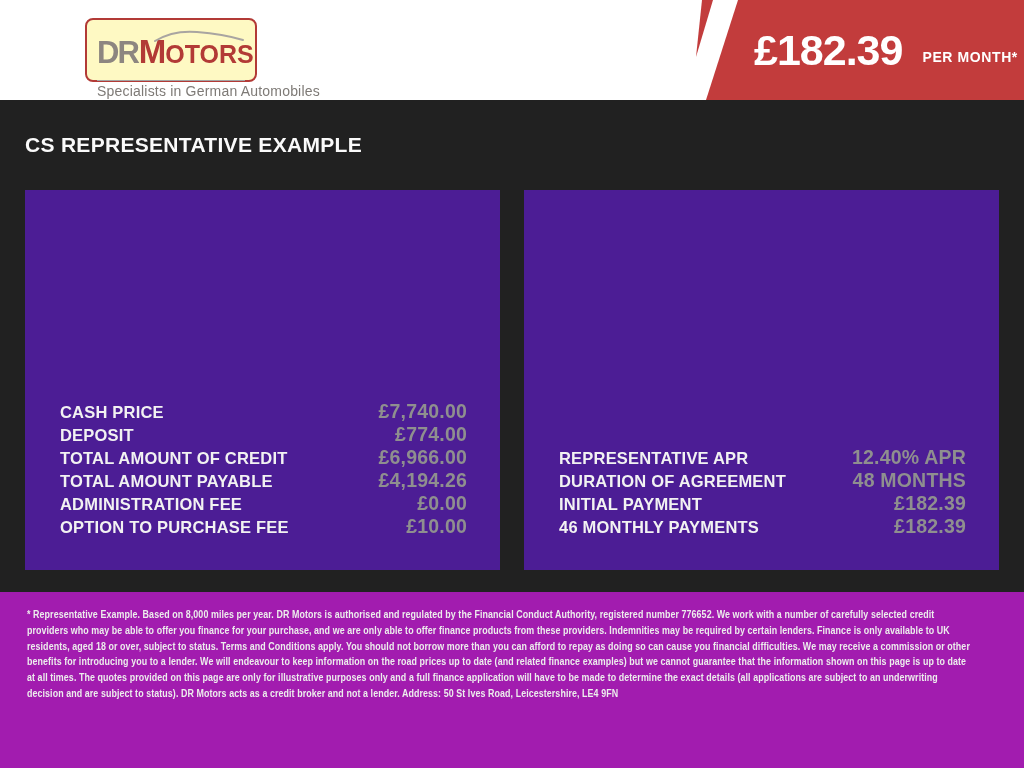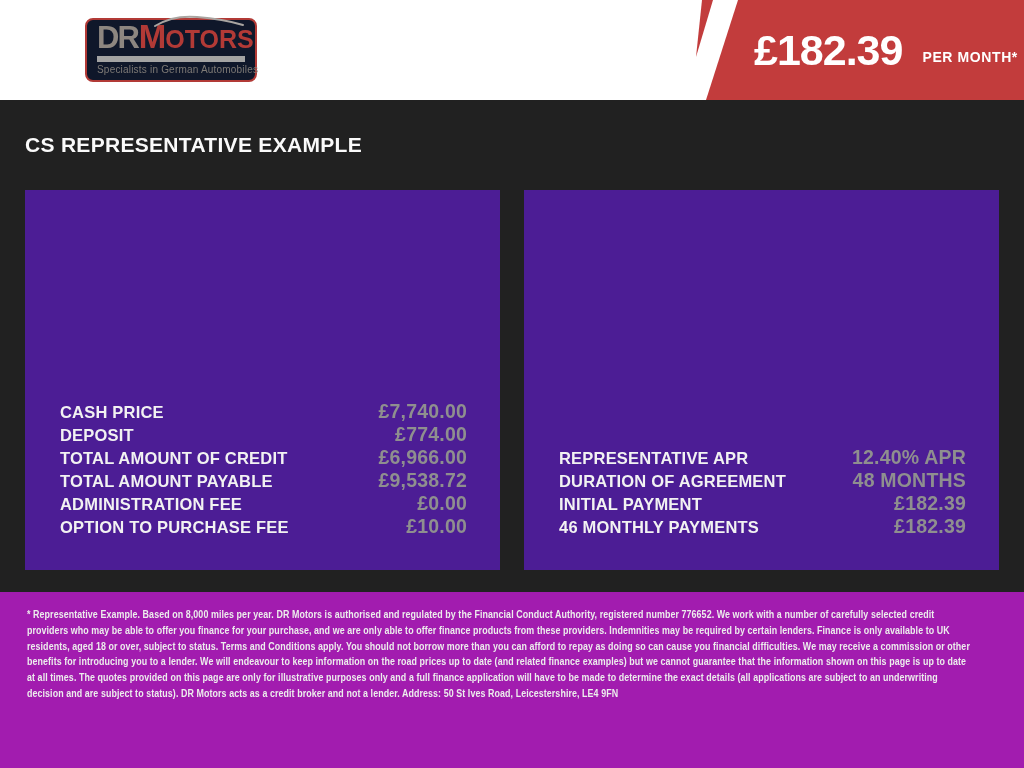--- a/index.html
+++ b/index.html
@@ -4,29 +4,29 @@
 <style>
   html,body{margin:0;padding:0;background:#444;}
   .screen{
     position:relative;width:1024px;height:768px;overflow:hidden;
     font-family:"Liberation Sans",sans-serif;background:#212121;
   }
   
   .topbar{position:absolute;left:0;top:0;width:1024px;height:100px;background:#ffffff;}
   
   .logo{position:absolute;left:85px;top:18px;width:172px;height:64px;
-        border:2px solid #B23A36;border-radius:8px;background:#0f172a;
-        box-sizing:border-box;padding:0 10px 4px 10px;}
+        border:2px solid #B23A36;border-radius:8px;background:#fef9c3;
+        box-sizing:border-box;padding:15px 10px 4px 10px;}
   .logo-line{position:relative;display:flex;align-items:baseline;line-height:1;}
   .logo-dr{font-weight:700;font-size:31px;color:#8D8680;letter-spacing:-2px;}
   .logo-m{font-weight:700;font-size:33px;color:#B23A36;margin-left:1px;letter-spacing:-1px;}
   .logo-otors{font-weight:700;font-size:25px;color:#B23A36;letter-spacing:0px;}
   .car-svg{position:absolute;right:0px;top:-7px;}
-  .logo-tagline{margin-top:3px;padding-top:2px;border-top:6px solid #a3a3a3;
-        font-size:10px;color:#7E7A76;letter-spacing:0.2px;white-space:nowrap;}
+  .logo-tagline{margin-top:12px;padding-top:2px;border-top:1px solid #a3a3a3;
+        font-size:14px;color:#7E7A76;letter-spacing:0.2px;white-space:nowrap;}
   
   .ribbon{position:absolute;right:0;top:0;width:334px;height:100px;}
   .ribbon-text{position:absolute;left:64px;top:0;height:100px;display:flex;
         align-items:center;white-space:nowrap;}
   .ribbon-amount{color:#fff;font-weight:700;font-size:43px;letter-spacing:-1px;}
   .ribbon-period{color:#fff;font-weight:700;font-size:14px;letter-spacing:0.6px;
         margin-left:20px;margin-top:14px;text-align:right;}
   
   .body-area{position:absolute;left:0;top:100px;width:1024px;height:492px;background:#212121;}
   .page-title{position:absolute;left:25px;top:33px;margin:0;
@@ -90,21 +90,21 @@
       <div class="frow">
         <span class="flabel">DEPOSIT</span>
         <span class="fvalue">£774.00</span>
       </div>
       <div class="frow">
         <span class="flabel">TOTAL AMOUNT OF CREDIT</span>
         <span class="fvalue">£6,966.00</span>
       </div>
       <div class="frow">
         <span class="flabel">TOTAL AMOUNT PAYABLE</span>
-        <span class="fvalue">£9,538.72</span>
+        <span class="fvalue">£4,194.26</span>
       </div>
       <div class="frow">
         <span class="flabel">ADMINISTRATION FEE</span>
         <span class="fvalue">£0.00</span>
       </div>
       <div class="frow">
         <span class="flabel">OPTION TO PURCHASE FEE</span>
         <span class="fvalue">£10.00</span>
       </div>
     </section>

